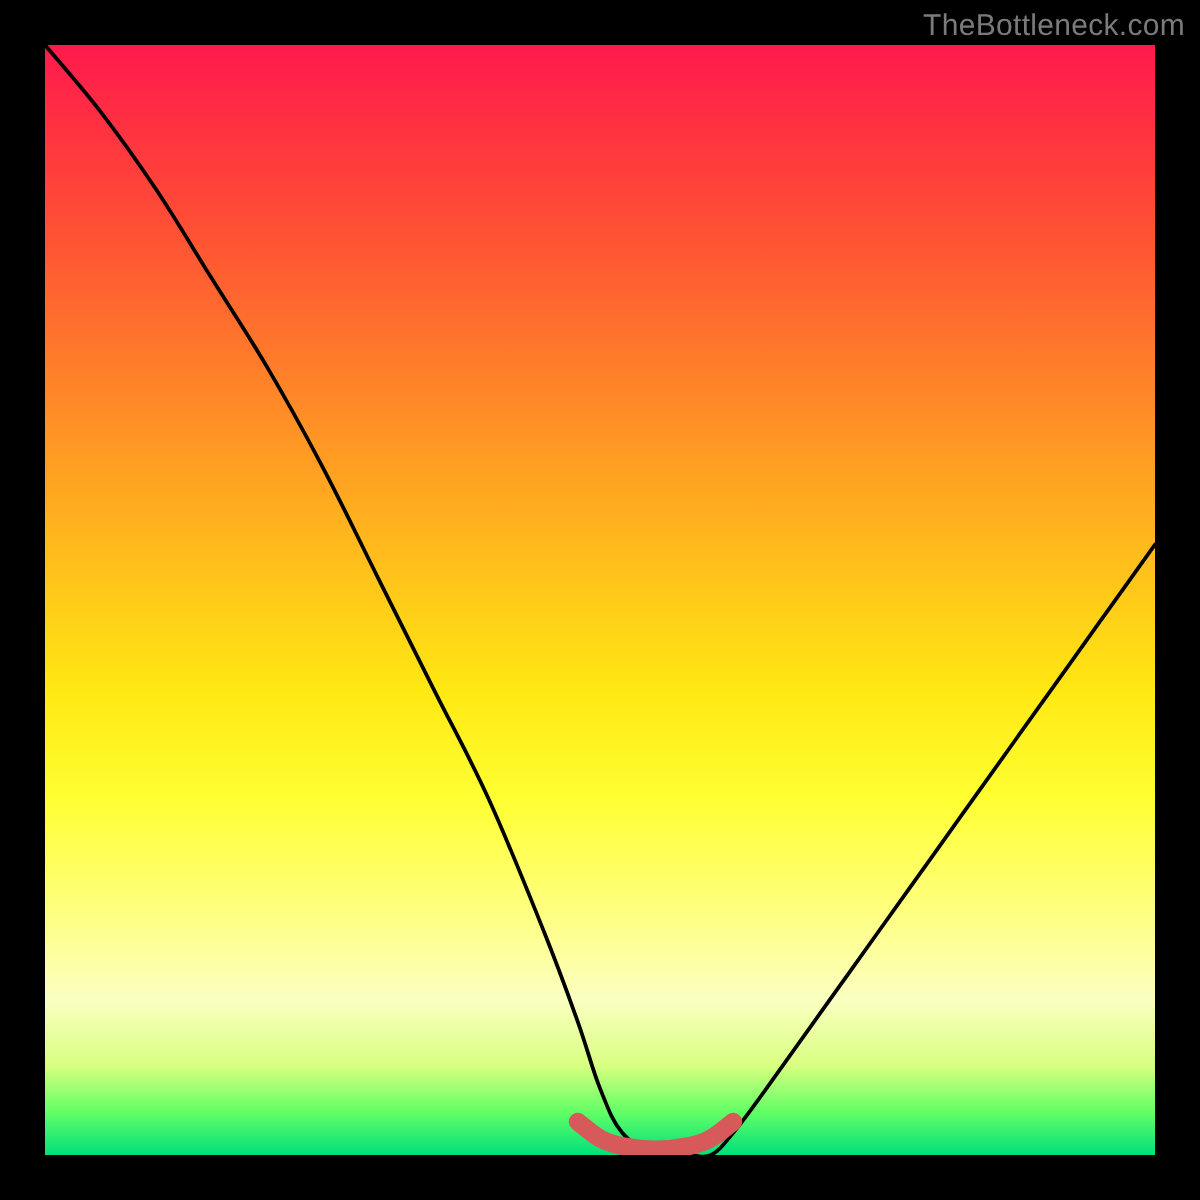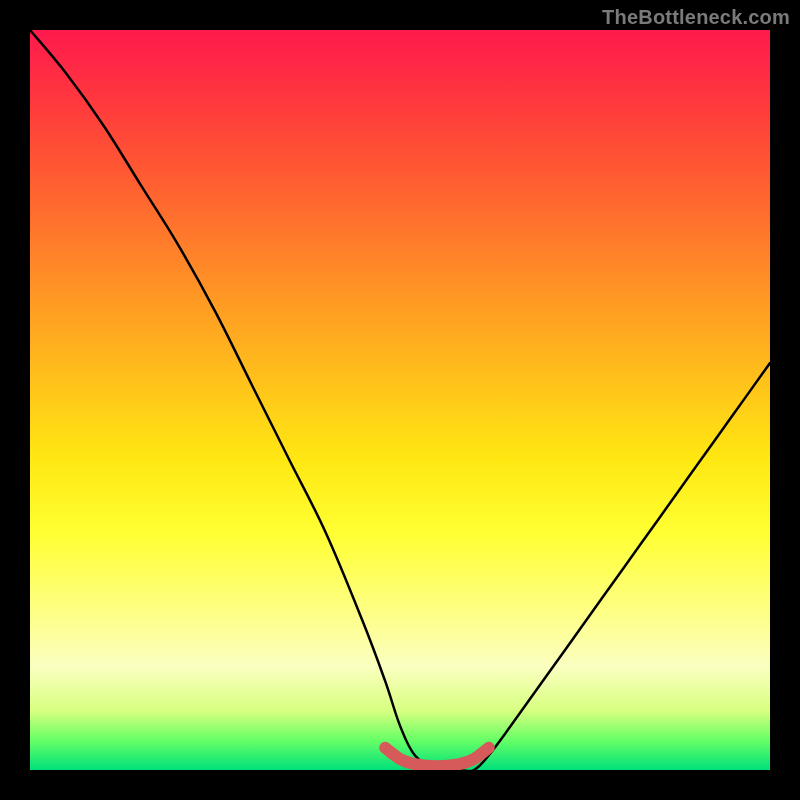--- a/index.html
+++ b/index.html
@@ -39,21 +39,21 @@
       #66ff66 96%,
       #00e07a 100%
     );
   }
   .watermark {
     position: absolute;
     top: 6px;
     right: 10px;
     color: #7a7a7a;
     font-size: 20px;
-    font-weight: 700;
+    font-weight: 400;
     letter-spacing: 0.2px;
     user-select: none;
   }
   svg.overlay {
     position: absolute;
     left: 0;
     top: 0;
     width: 740px;
     height: 740px;
   }

